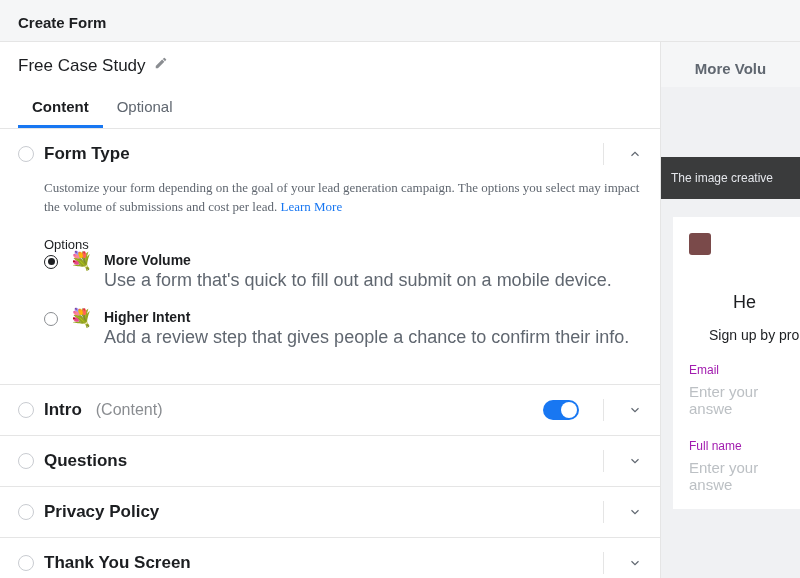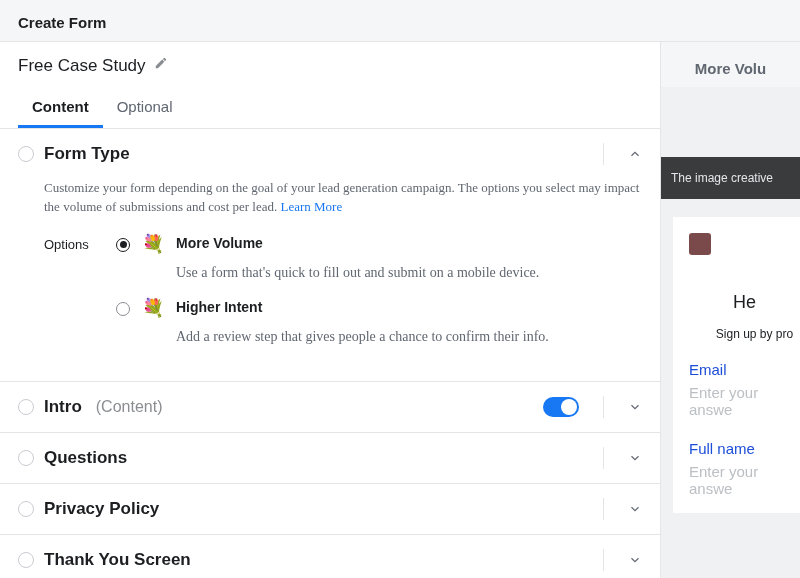--- a/index.html
+++ b/index.html
@@ -66,38 +66,38 @@
   .sec-title { font-weight: 800; font-size: 17px; }
   .optional { color: #8a8d91; font-weight: 400; font-size: 16px; margin-left: 4px;}
   .spacer { flex: 1; }
   .chevron { width: 14px; height: 14px; stroke: #606770; stroke-width: 2; fill: none; }
   .vline { width:1px; height:22px; background:#e5e5e5; margin-right:14px;}
   .section-body {
     padding: 0 18px 18px 44px;
   }
   .help-text { color: #606770; font-size: 13px; line-height: 1.45; font-family: Liberation Serif, serif; }
   .learn-more { color: #1877f2; text-decoration: none; }
-  .options-row { display: flex; margin-top: 18px; }
+  .options-row { display: flex; margin-top: 18px; flex-direction: column; }
   .options-label { width: 72px; color: #1c1e21; font-size: 13px; padding-top:2px;}
   .option-list { flex:1; }
   .option-item { display:flex; align-items:flex-start; gap:12px; margin-bottom:18px; }
   .radio {
     width:14px; height:14px; border-radius:50%; border:1.5px solid #8a8d91;
     flex-shrink:0; margin-top:3px; position:relative;
   }
   .radio.selected { border-color:#1c1e21; }
   .radio.selected::after{
     content:""; position:absolute; inset:2.5px; background:#1c1e21; border-radius:50%;
   }
   .bouquet {
     width:22px; font-size:18px; line-height:1; flex-shrink:0;
   }
   .opt-text { flex:1; }
   .opt-title { font-weight:700; font-size:14px; }
-  .opt-desc { color:#606770; font-size:14px; margin-top:14px;font-family:Liberation Serif, serif; }
+  .opt-desc { color:#606770; font-size:18px; margin-top:2px; }
   .toggle {
     width:36px; height:20px; background:#1877f2; border-radius:10px;
     position:relative; margin-right:14px;
   }
   .toggle::after{
     content:""; position:absolute; right:2px; top:2px; width:16px; height:16px;
     background:#fff; border-radius:50%;
   }
   .right-pane {
     flex:1; background:#f0f1f3; position:relative; padding-top:0;
@@ -110,22 +110,22 @@
   .dark-banner {
     background:#3a3b3c; color:#e4e6eb; font-size:12px;
     padding:14px 10px; margin:70px 0 10px 0;
   }
   .preview-card {
     background:#fff; margin:18px 0 0 12px; padding:10px 0 0 16px;
   }
   .avatar-row{ display:flex; align-items:center; gap:6px; padding:6px 0; }
   .avatar{ width:22px; height:22px; background:#7a4a4a; border-radius:3px; display:inline-block;}
   .headline{ font-size:18px; text-align:center; margin:31px 0 8px; }
-  .subline{ font-size:12px; text-align:center; padding:6px 0 14px 20px;}
-  .field-label{ color:#1d4ed8; font-size:15px; padding:6px 0 6px 0;}
+  .subline{ font-size:14px; text-align:left; padding:6px 0 14px 20px;}
+  .field-label{ color:#a21caf; font-size:12px; padding:6px 0 6px 0;}
   .field-input{ color:#bcc0c4; font-size:15px; padding-bottom:16px;}
 </style>
 </head>
 <body>
 
 <div class="modal-header">Create Form</div>
 
 <div class="main-row">
   <div class="left-pane">
 

